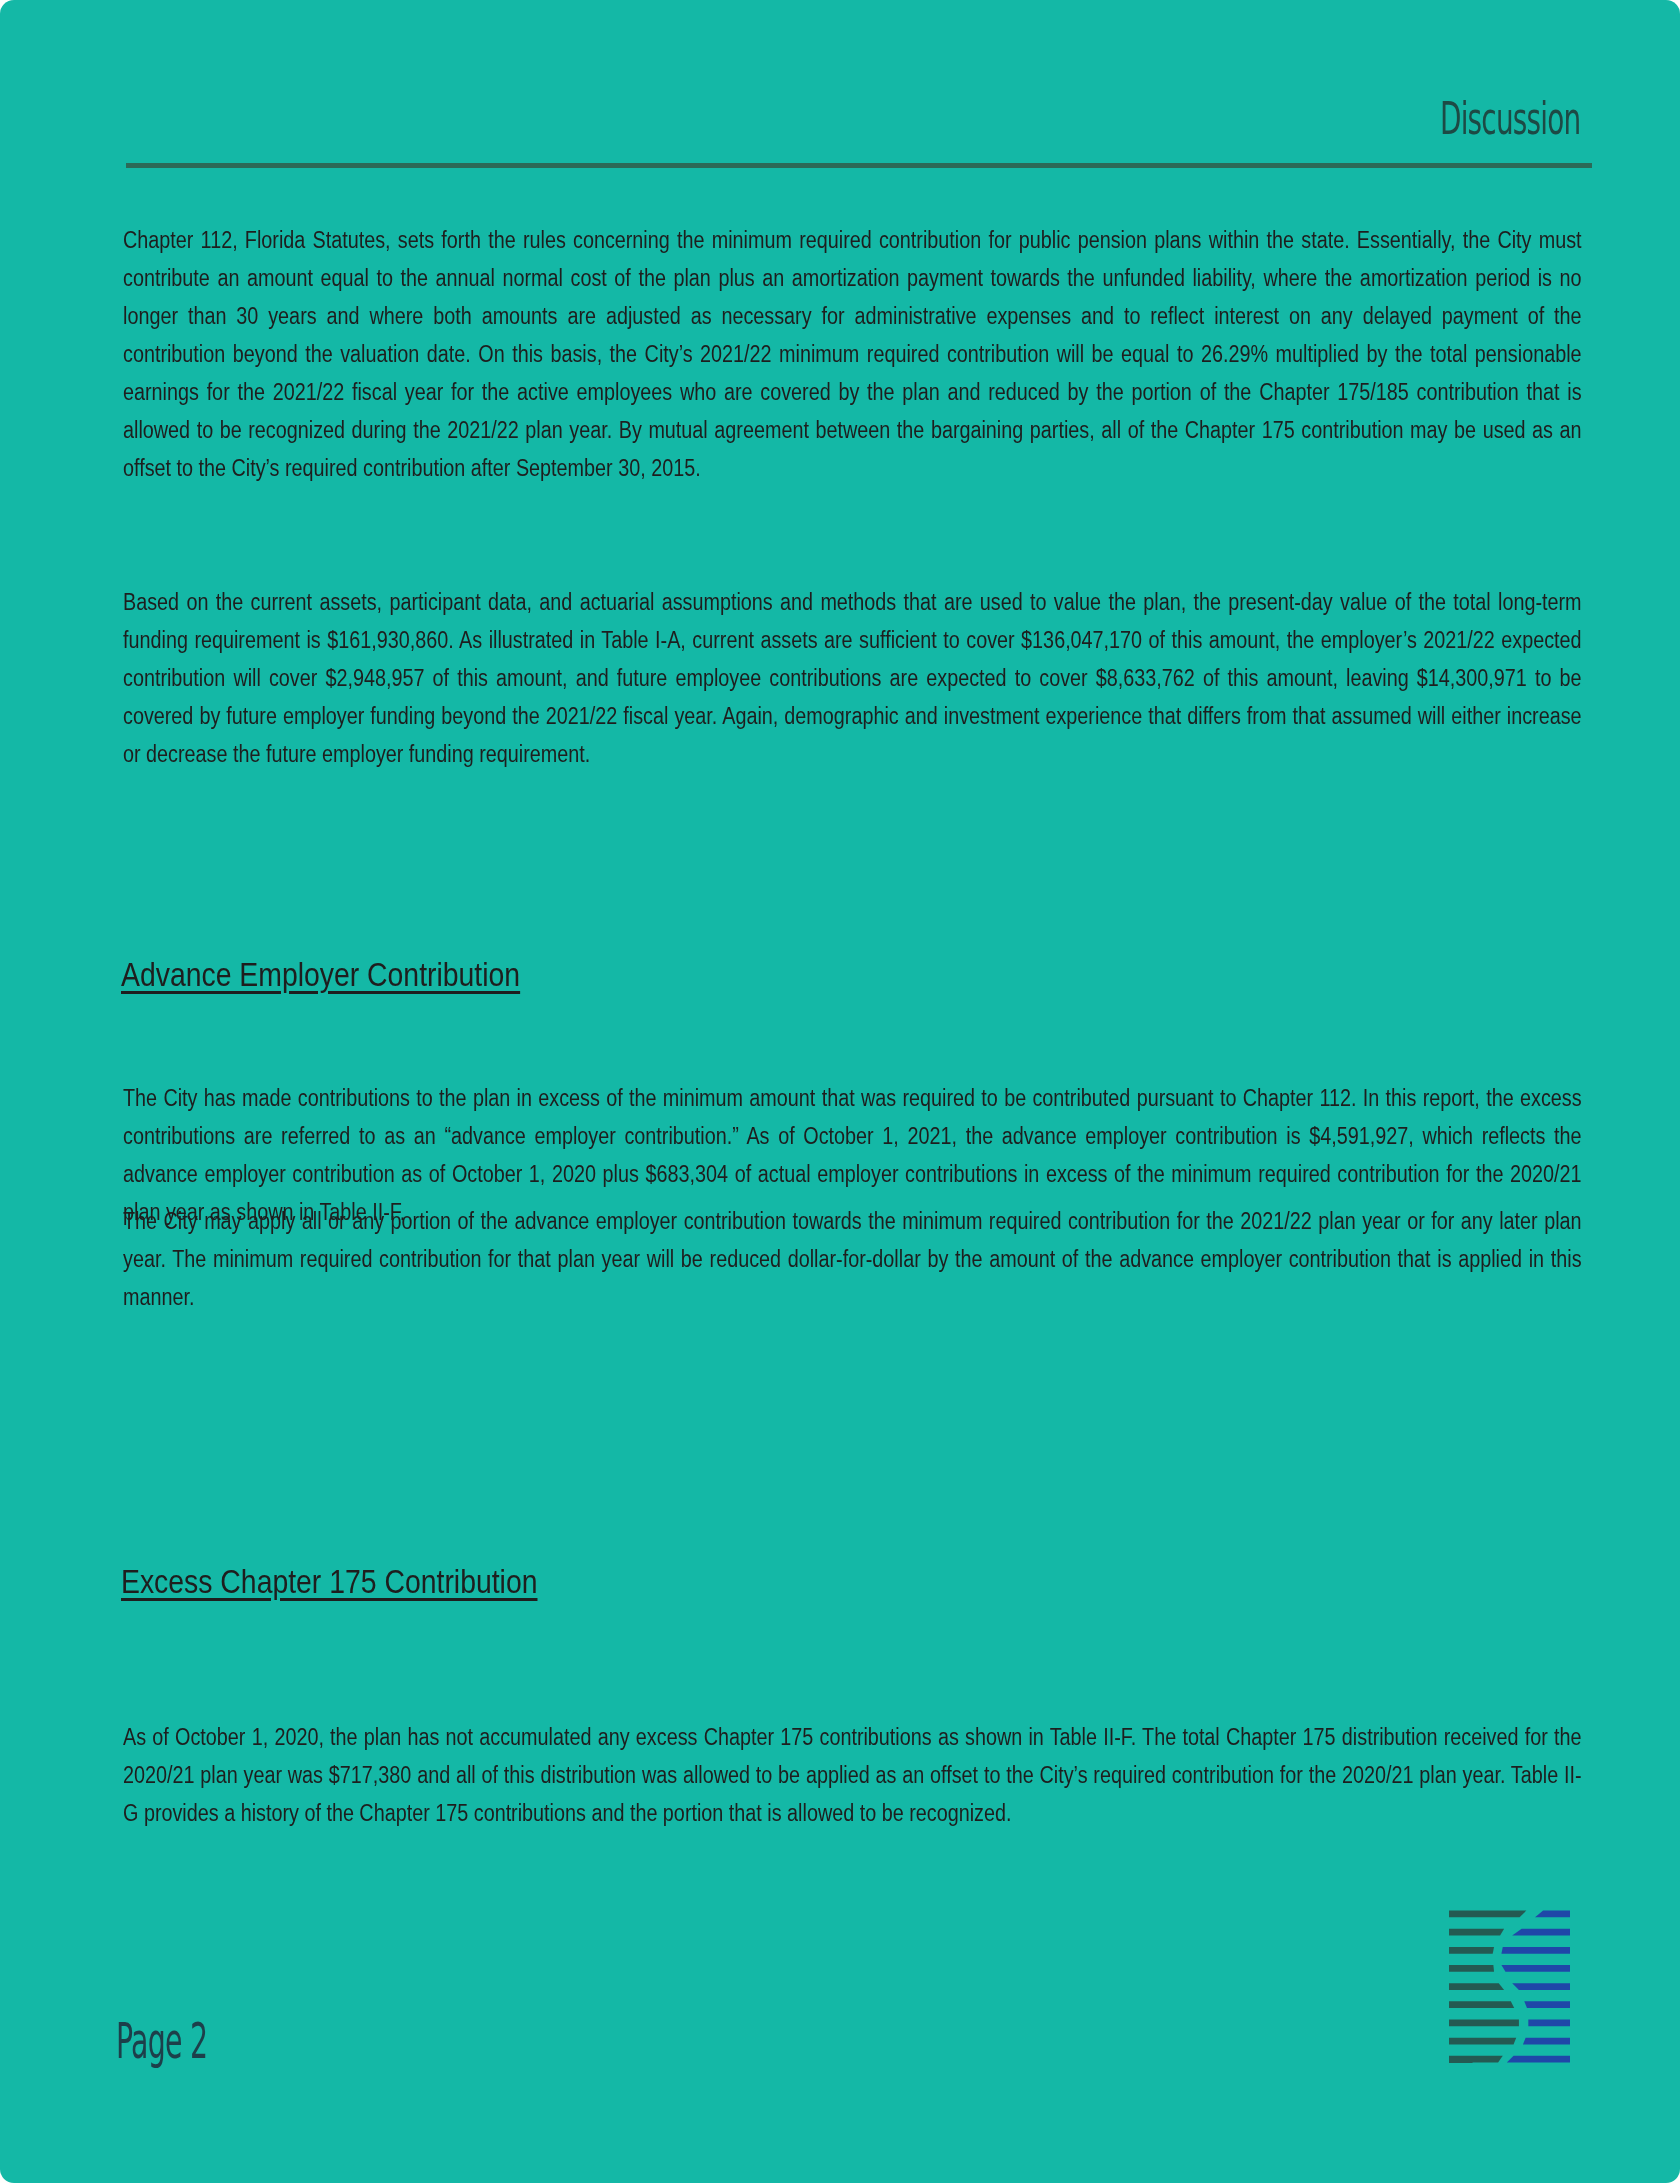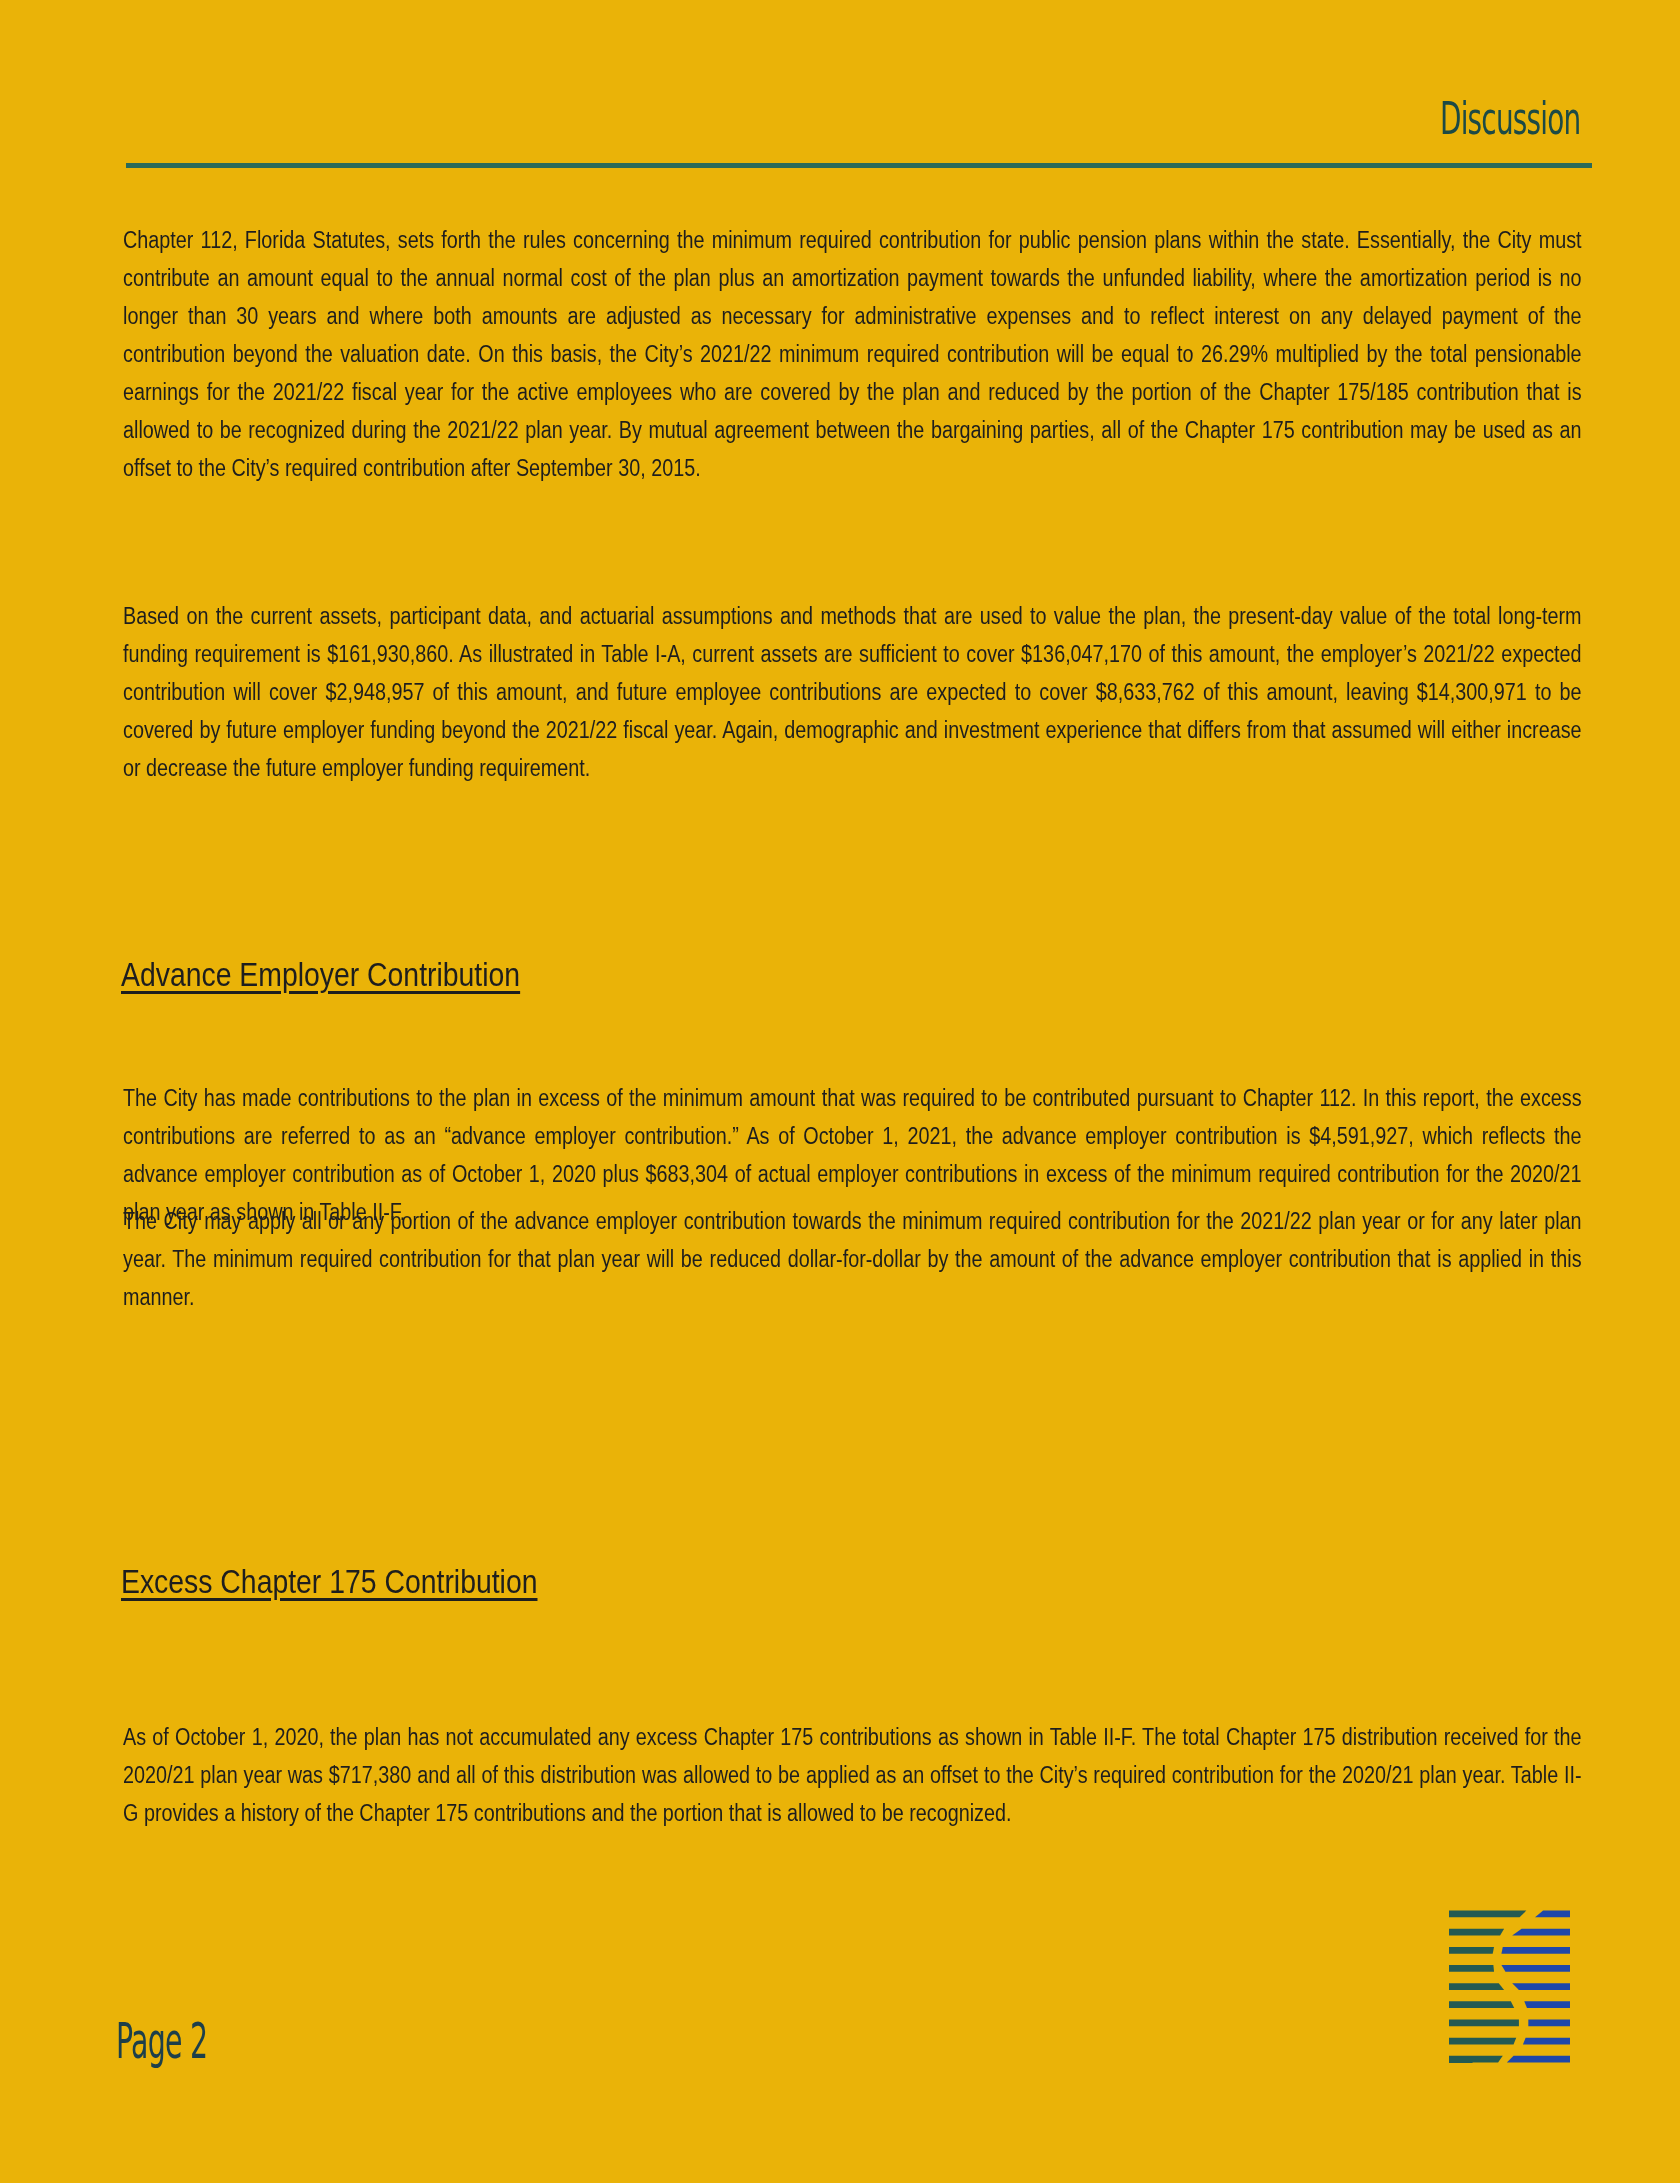--- a/index.html
+++ b/index.html
@@ -1,17 +1,17 @@
 <!DOCTYPE html>
 <html style="font-size:10.8px"><head>
 <meta charset="utf-8">
 <style>
   html, body { margin: 0; padding: 0; background: #fefefd; }
   body { width: 1680px; height: 2183px; position: relative; overflow: hidden; }
-  .page { position: absolute; left: 0; top: 0; width: 1680px; height: 2183px; background: #eab308; }
+  .page { position: absolute; left: 0; top: 0; width: 1680px; height: 2183px; background: #14b8a6; border-radius: 14px; }
   .header-title {
     position: absolute; right: 100px; top: 92px;
     font-family: "DejaVu Sans", sans-serif;
     font-size: 45px; color: #1d4a45; letter-spacing: -1.3px;
     transform: scaleX(0.62); transform-origin: right center;
     font-weight: normal;
   }
   .header-rule {
     position: absolute; left: 126px; top: 163px; width: 1466px; height: 5.4px;
     background: #2b6a58;
@@ -50,21 +50,21 @@
 
 <div class="page">
 
   <div class="header-title">Discussion</div>
   <div class="header-rule"></div>
 
   <div class="body-text" style="top:221px;">
     <span class="inner">Chapter 112, Florida Statutes, sets forth the rules concerning the minimum required contribution for public pension plans within the state.  Essentially, the City must contribute an amount equal to the annual normal cost of the plan plus an amortization payment towards the unfunded liability, where the amortization period is no longer than 30 years and where both amounts are adjusted as necessary for administrative expenses and to reflect interest on any delayed payment of the contribution beyond the valuation date.  On this basis, the City’s 2021/22 minimum required contribution will be equal to 26.29% multiplied by the total pensionable earnings for the 2021/22 fiscal year for the active employees who are covered by the plan and reduced by the portion of the Chapter 175/185 contribution that is allowed to be recognized during the 2021/22 plan year.  By mutual agreement between the bargaining parties, all of the Chapter 175 contribution may be used as an offset to the City’s required contribution after September 30, 2015.</span>
   </div>
 
-  <div class="body-text" style="top:597px;">
+  <div class="body-text" style="top:583px;">
     <span class="inner">Based on the current assets, participant data, and actuarial assumptions and methods that are used to value the plan, the present-day value of the total long-term funding requirement is $161,930,860.  As illustrated in Table I-A, current assets are sufficient to cover $136,047,170 of this amount, the employer’s 2021/22 expected contribution will cover $2,948,957 of this amount, and future employee contributions are expected to cover $8,633,762 of this amount, leaving $14,300,971 to be covered by future employer funding beyond the 2021/22 fiscal year.  Again, demographic and investment experience that differs from that assumed will either increase or decrease the future employer funding requirement.</span>
   </div>
 
   <div class="section-heading" style="top:956px;">Advance Employer Contribution</div>
 
   <div class="body-text" style="top:1031px;margin-top:48px;">
     <span class="inner">The City has made contributions to the plan in excess of the minimum amount that was required to be contributed pursuant to Chapter 112.  In this report, the excess contributions are referred to as an “advance employer contribution.” As of October 1, 2021, the advance employer contribution is $4,591,927, which reflects the advance employer contribution as of October 1, 2020 plus $683,304 of actual employer contributions in excess of the minimum required contribution for the 2020/21 plan year as shown in Table II-F.</span>
   </div>
 
   <div class="body-text" style="top:1202px;">

